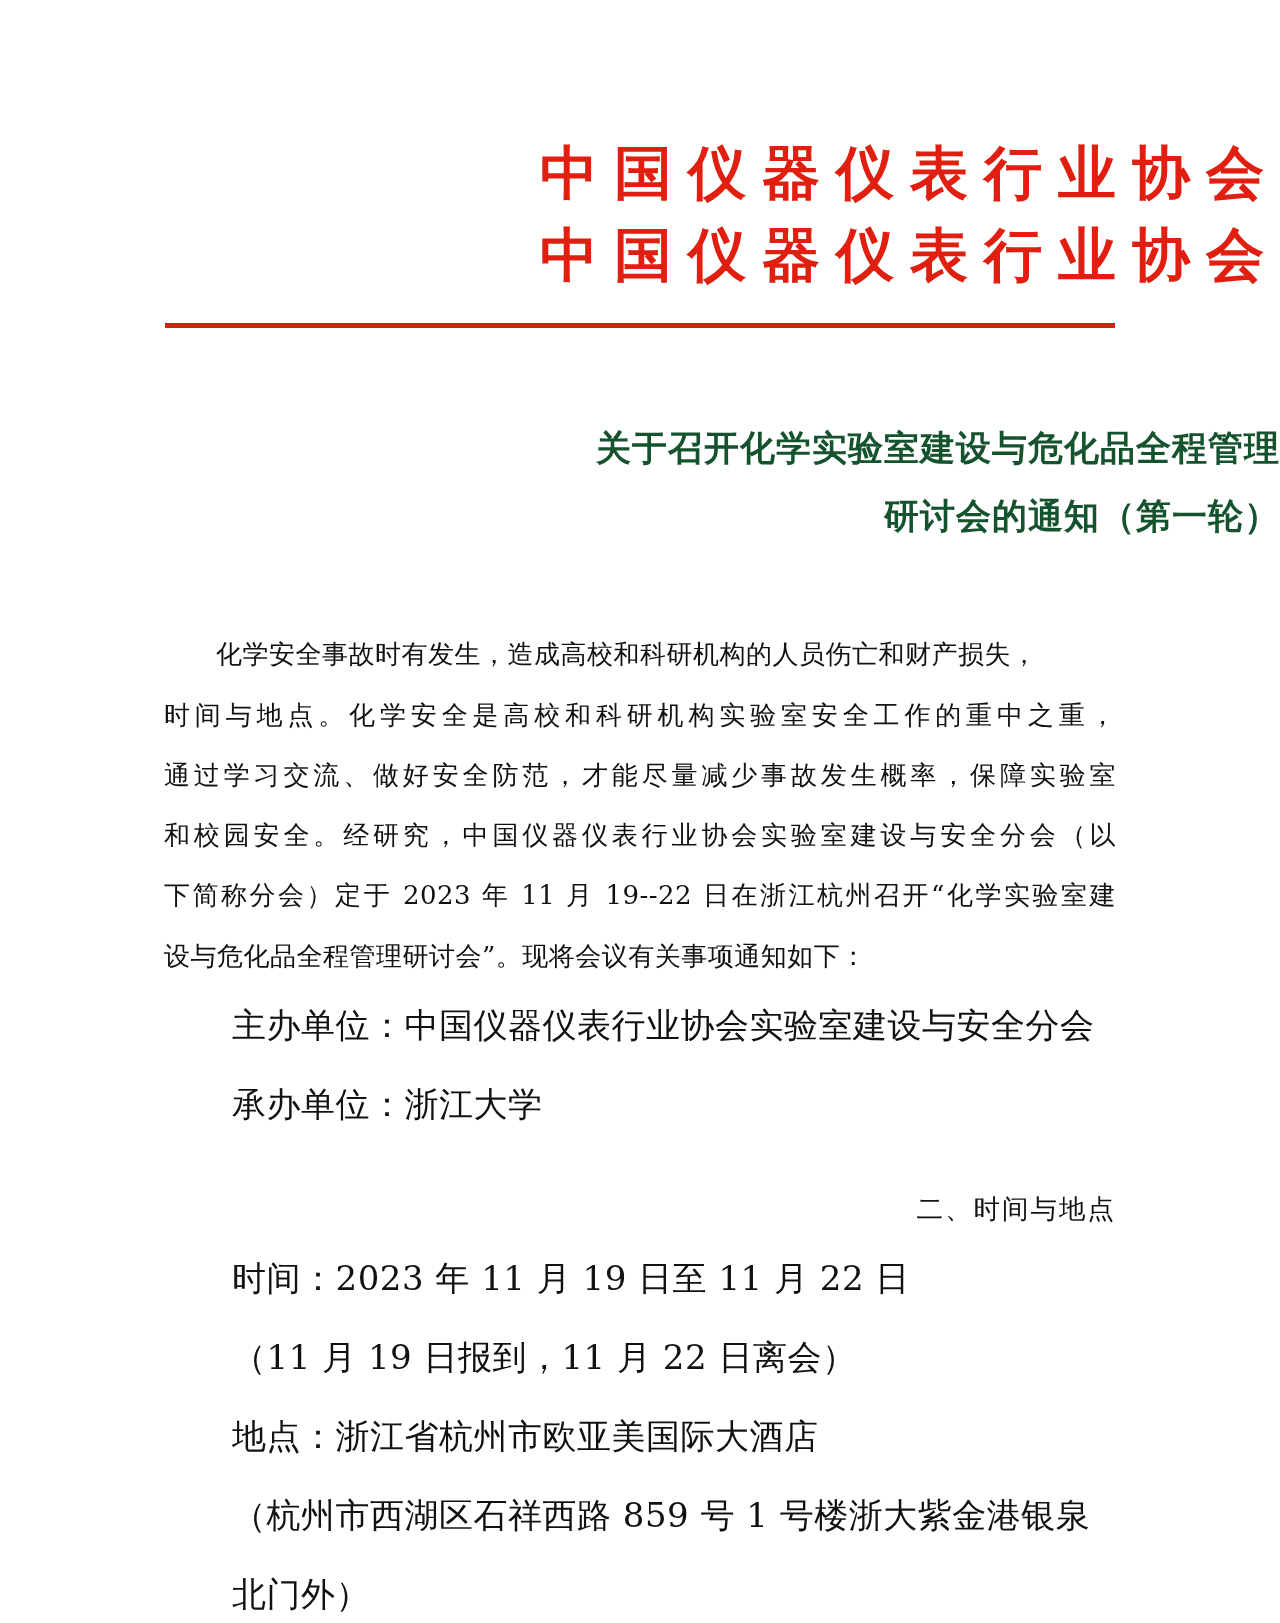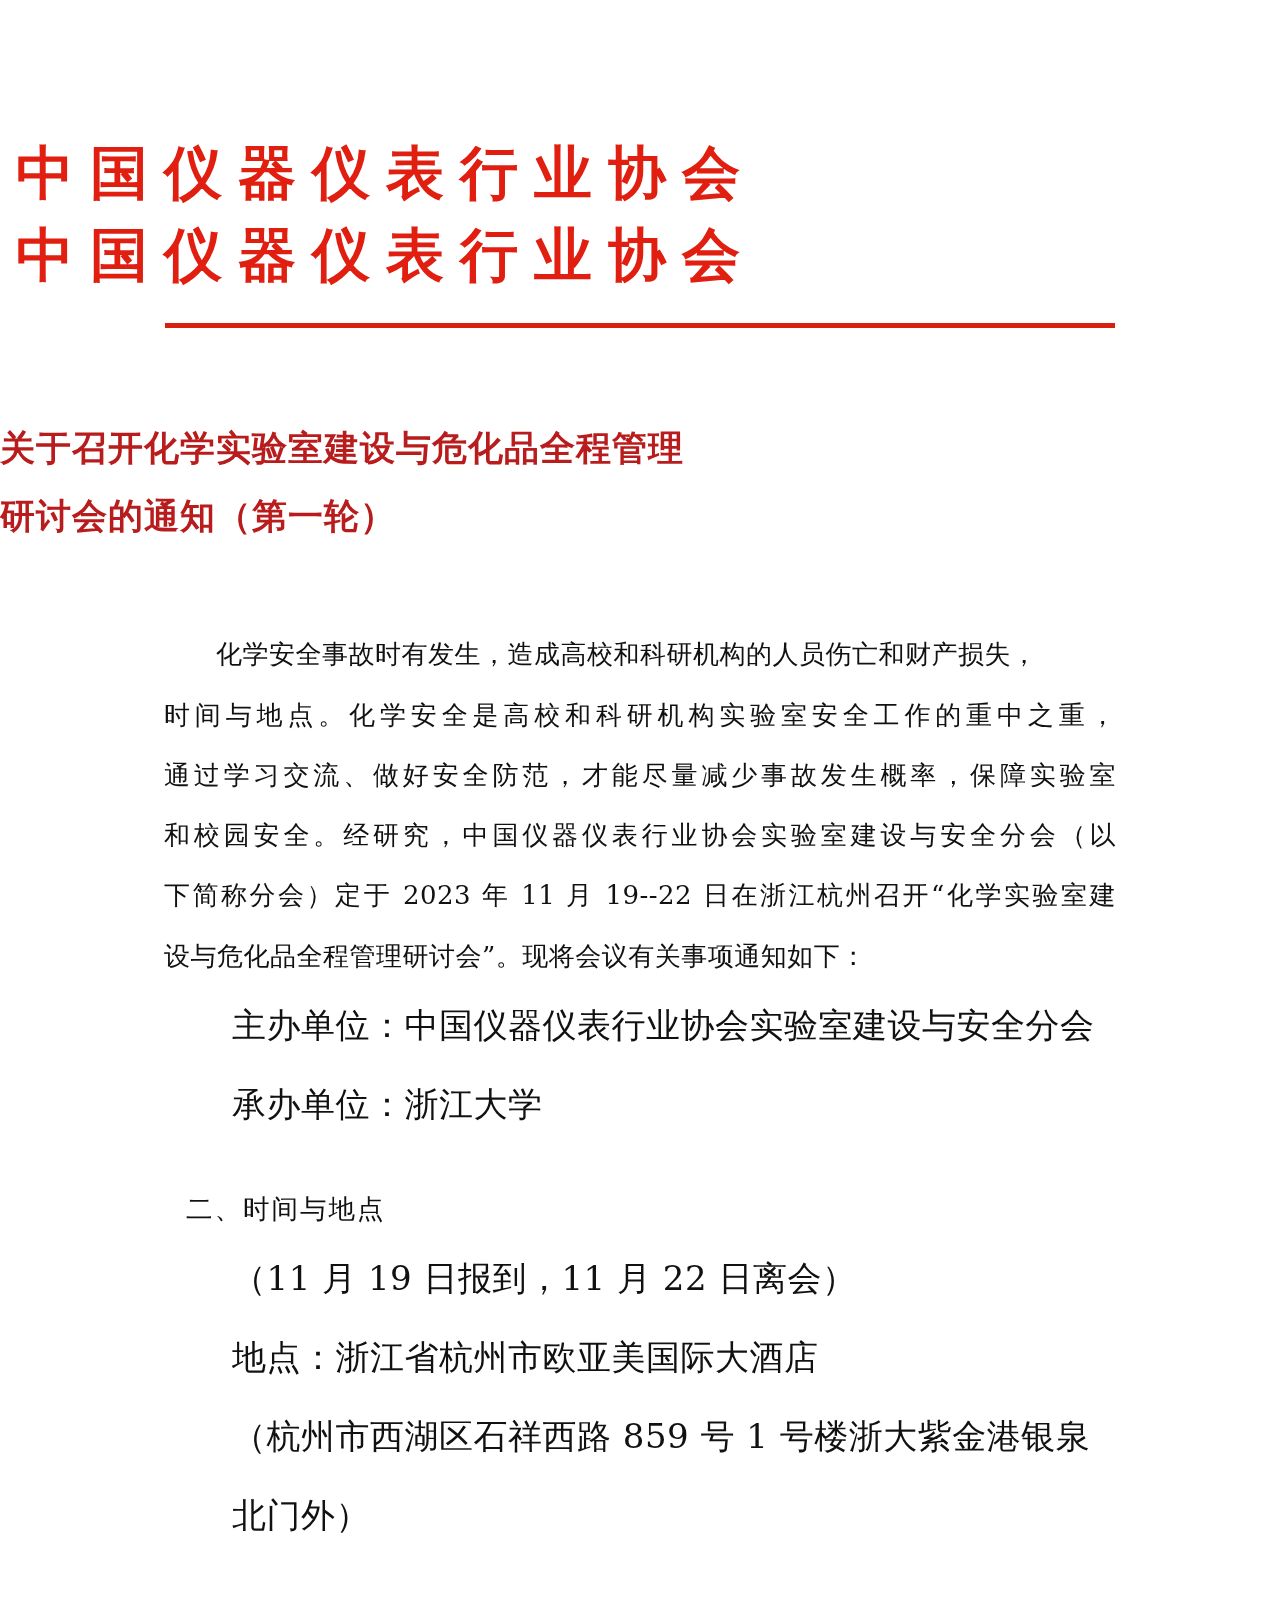--- a/index.html
+++ b/index.html
@@ -17,47 +17,47 @@
     width: 1280px;
     min-height: 1623px;
     box-sizing: border-box;
     padding: 0;
     position: relative;
     background: #ffffff;
   }
   
   .letterhead {
     padding-top: 132px;
-    text-align: left;
+    text-align: right;
   }
   .letterhead-line {
     color: #e01f10;
     font-family: "DejaVu Sans", "Liberation Sans", sans-serif;
     font-weight: bold;
     font-size: 58px;
     line-height: 1.42;
     letter-spacing: 16px;
     text-indent: 16px;
     white-space: nowrap;
   }
   .letterhead-rule {
     width: 950px;
     margin: 26px auto 0 auto;
     height: 0;
     border-top: 5px solid #d9200f;
   }
   
   .doc-title {
     margin-top: 86px;
-    text-align: left;
+    text-align: right;
     font-family: "DejaVu Sans", "Liberation Sans", sans-serif;
     font-weight: bold;
     font-size: 35px;
     line-height: 1.95;
-    color: #b91c1c;
+    color: #14532d;
     letter-spacing: 1px;
   }
   .doc-title div {
     white-space: nowrap;
   }
   
   .body-wrap {
     margin: 74px auto 0 auto;
     width: 952px;
   }
@@ -108,19 +108,20 @@
     <p class="para first">化学安全事故时有发生，造成高校和科研机构的人员伤亡和财产损失，</p>
     <p class="para">时间与地点。化学安全是高校和科研机构实验室安全工作的重中之重，</p>
     <p class="para">通过学习交流、做好安全防范，才能尽量减少事故发生概率，保障实验室</p>
     <p class="para">和校园安全。经研究，中国仪器仪表行业协会实验室建设与安全分会（以</p>
     <p class="para">下简称分会）定于 2023 年 11 月 19--22 日在浙江杭州召开“化学实验室建</p>
     <p class="para" style="text-align-last:left;">设与危化品全程管理研讨会”。现将会议有关事项通知如下：</p>
 
     <div class="indent-line">主办单位：中国仪器仪表行业协会实验室建设与安全分会</div>
     <div class="indent-line">承办单位：浙江大学</div>
 
-    <div class="section-head" style="margin-top:34px;">二、时间与地点</div>
+    <div class="section-head" style="margin-top:34px;text-align:right;">二、时间与地点</div>
+    <div class="indent-line">时间：2023 年 11 月 19 日至 11 月 22 日</div>
     <div class="indent-line">（11 月 19 日报到，11 月 22 日离会）</div>
     <div class="indent-line">地点：浙江省杭州市欧亚美国际大酒店</div>
     <div class="indent-line">（杭州市西湖区石祥西路 859 号 1 号楼浙大紫金港银泉北门外）</div>
 
   </div>
 </div>
 
 </body></html>

